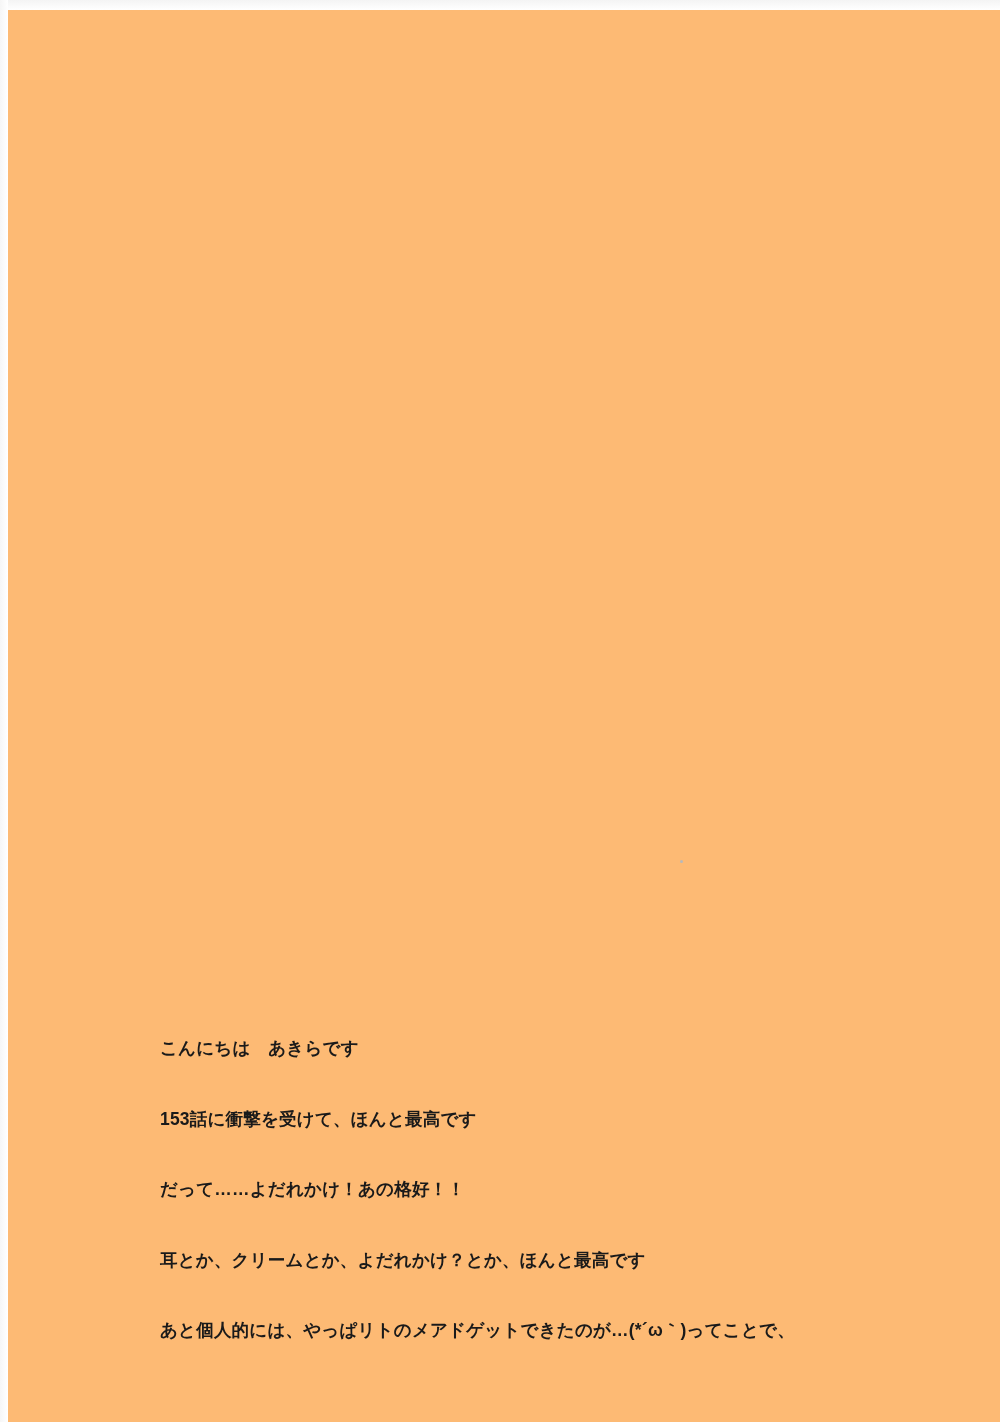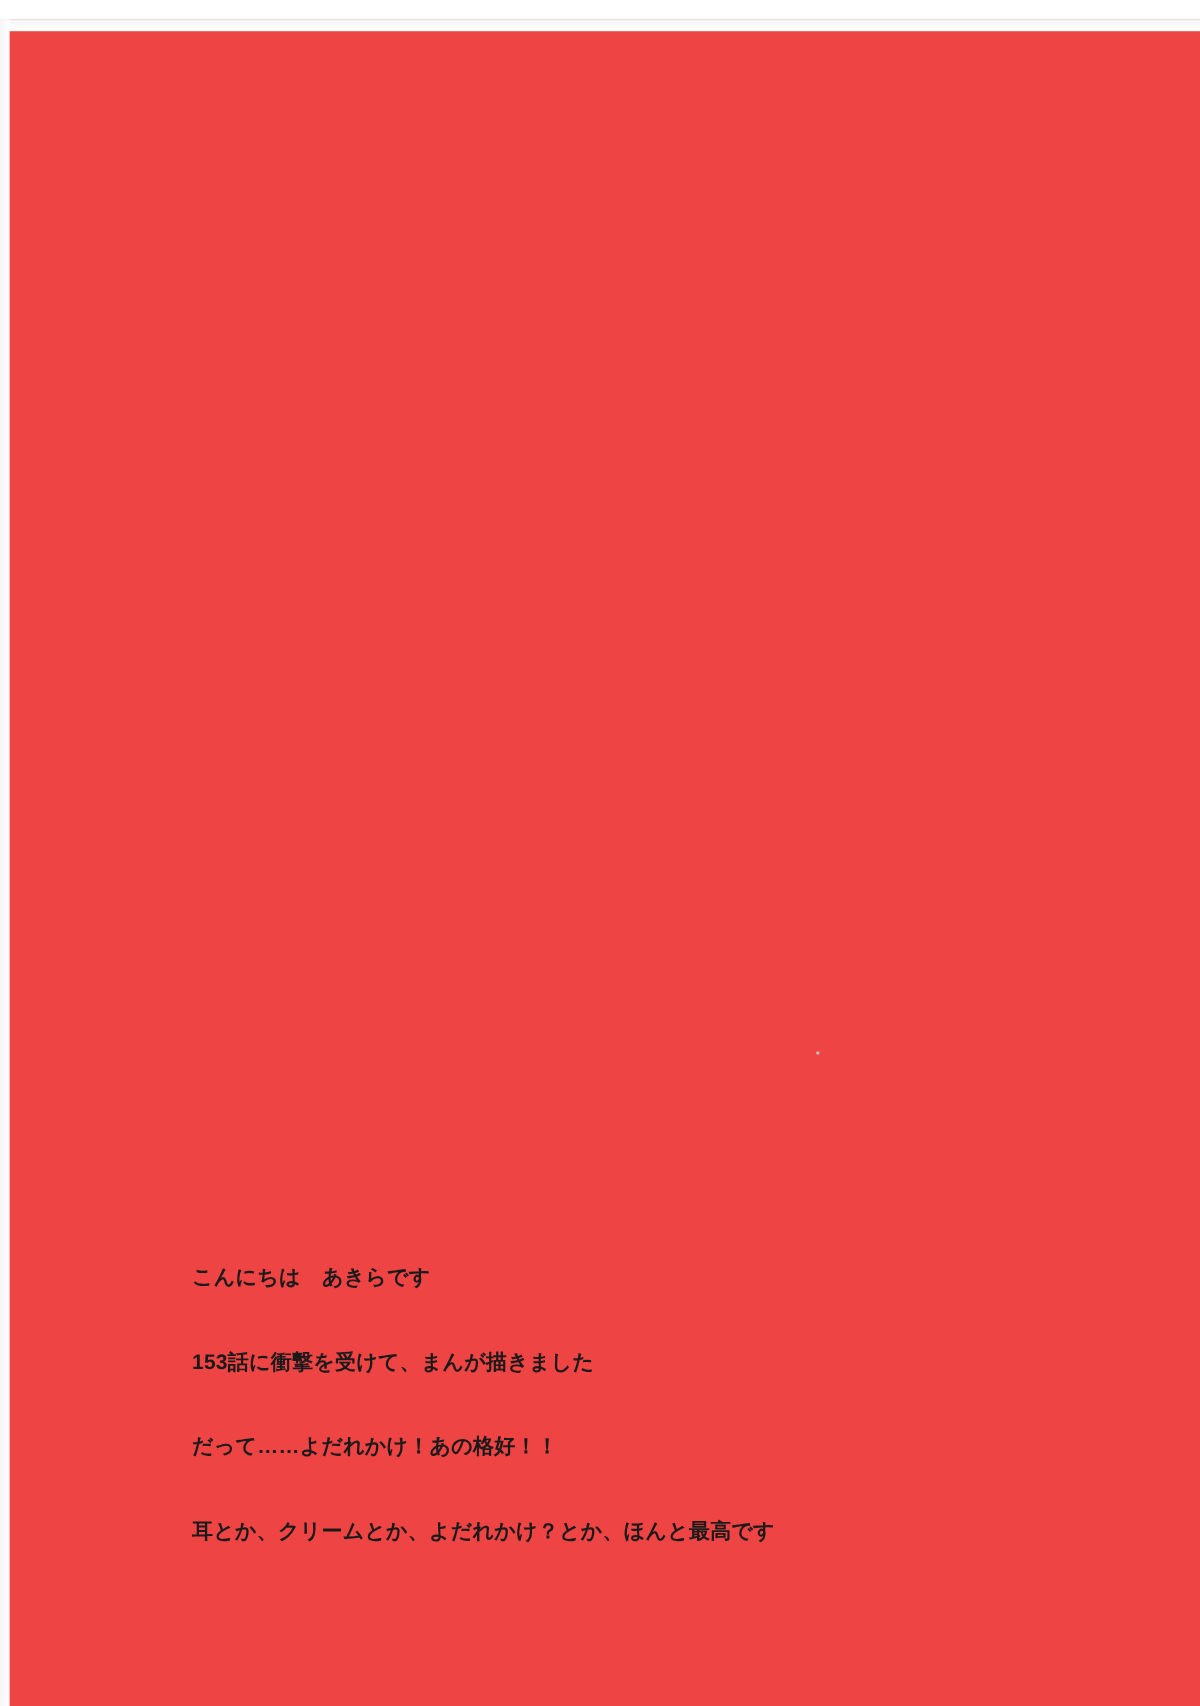--- a/index.html
+++ b/index.html
@@ -10,22 +10,21 @@
     width: 1000px;
     height: 1422px;
     background: #ffffff;
     font-family: "Liberation Sans", sans-serif;
     position: relative;
     overflow: hidden;
   }
   #page {
     position: absolute;
     inset: 0;
-    background: #ef4444;
-    margin-top: 16px;
+    background: #fdba74;
   }
   
   #page-edge-top {
     position: absolute;
     left: 0;
     top: 0;
     width: 1000px;
     height: 10px;
     background: linear-gradient(to bottom, #f4f4f4 0%, #ffffff 100%);
   }
@@ -70,23 +69,24 @@
 </head>
 <body>
 
 <div id="page">
   <div id="page-edge-top"></div>
   <div id="page-edge-left"></div>
   <div class="speck" id="speck-1"></div>
 
   <div id="afterword">
     <span class="line">こんにちは　あきらです</span>
-    <span class="line">153話に衝撃を受けて、まんが描きました</span>
+    <span class="line">153話に衝撃を受けて、ほんと最高です</span>
     <span class="line">だって……よだれかけ！あの格好！！</span>
     <span class="line">耳とか、クリームとか、よだれかけ？とか、ほんと最高です</span>
+    <span class="line">あと個人的には、やっぱリトのメアドゲットできたのが…(*´ω｀)ってことで、</span>
     
     
     
     
     
     
   </div>
 </div>
 
 </body></html>

